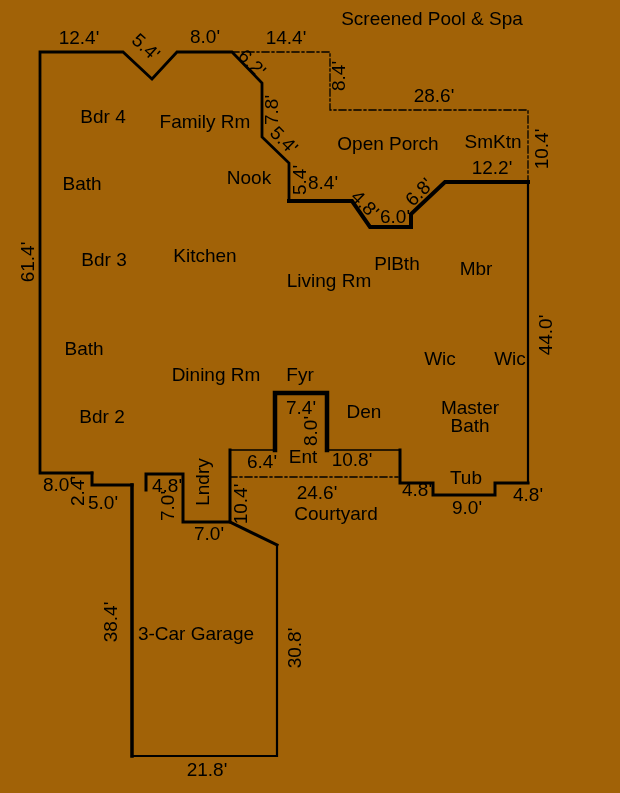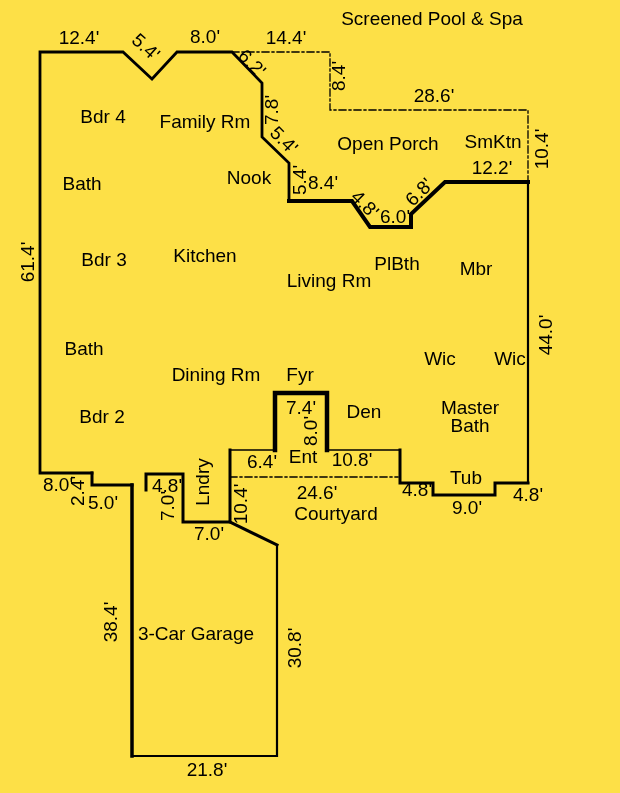--- a/index.html
+++ b/index.html
@@ -4,21 +4,21 @@
 <style>
   html, body {
     margin: 0;
     padding: 0;
     background: #ffffff;
   }
   .canvas {
     position: relative;
     width: 620px;
     height: 793px;
-    background: #fde047;
+    background: #a16207;
     overflow: hidden;
   }
   svg text {
     font-family: "Liberation Sans", sans-serif;
     font-size: 19px;
     fill: #000000;
   }
 </style>
 </head>
 <body>

